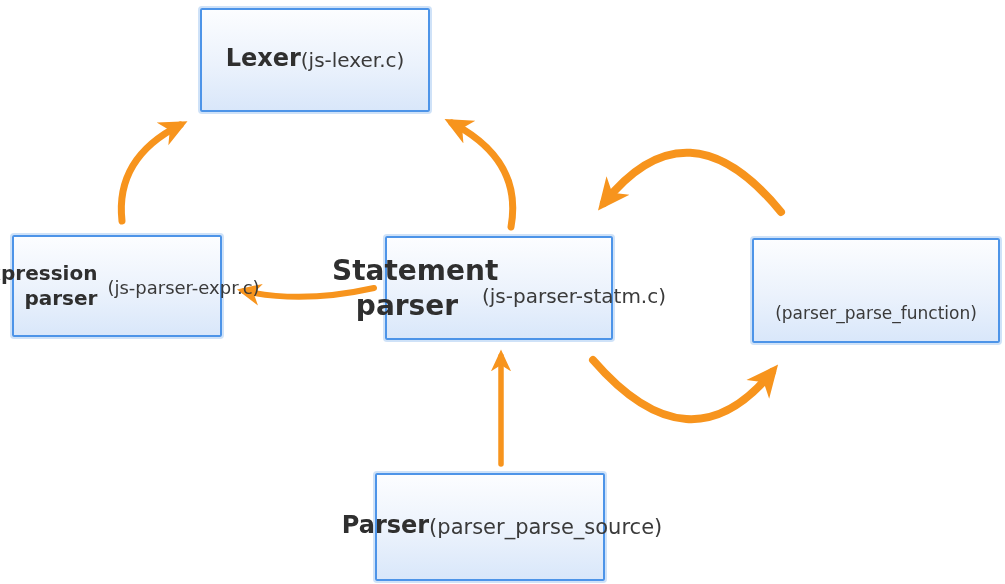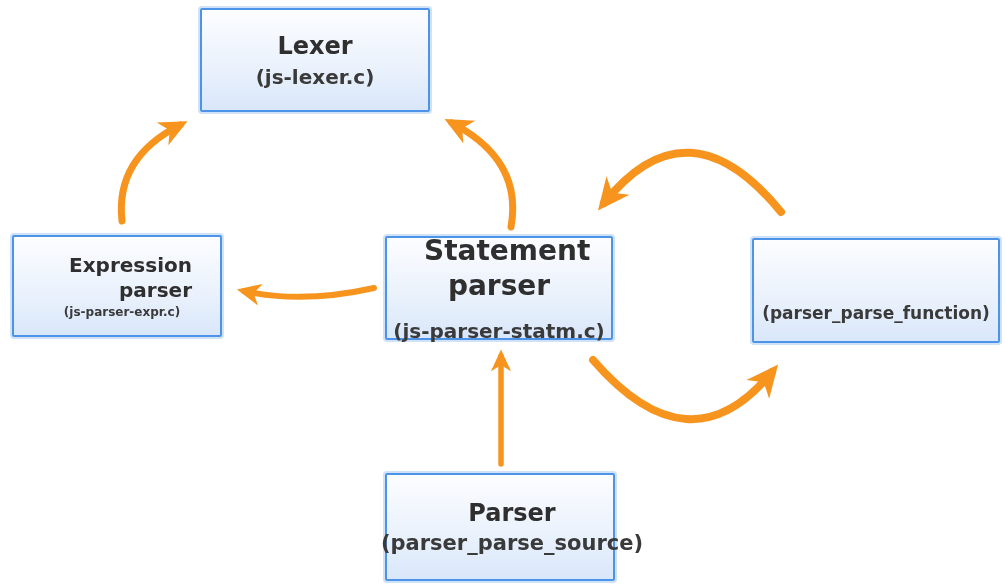--- a/index.html
+++ b/index.html
@@ -22,53 +22,53 @@
     height: 584px;
   }
   .node {
     position: absolute;
     box-sizing: border-box;
     border: 2px solid #4D94E8;
     box-shadow: 0 0 0 2px rgba(168, 203, 242, 0.55);
     border-radius: 2px;
     background: linear-gradient(to bottom, #FCFDFF 0%, #EBF2FC 55%, #D9E7FA 100%);
     display: flex;
-    flex-direction: column;
+    flex-direction: row;
     align-items: center;
     justify-content: center;
     text-align: center;
     color: #333333;
   }
   .node .title {
     font-weight: bold;
     color: #2f2f2f;
   }
   .node .subtitle {
-    font-weight: bold;
+    font-weight: normal;
     color: #3a3a3a;
     white-space: nowrap;
   }
 
   .node-lexer      { left: 200px; top: 8px;   width: 230px; height: 104px; }
   .node-lexer .title    { font-size: 24px; margin-bottom: 5px; }
   .node-lexer .subtitle { font-size: 20px; }
 
   .node-expression { left: 12px;  top: 235px; width: 210px; height: 102px; }
   .node-expression .title    { font-size: 20px; line-height: 1.25; max-width: 150px; text-align: right; }
-  .node-expression .subtitle { font-size: 12px; margin-top: 2px; margin-left: 10px; }
+  .node-expression .subtitle { font-size: 18px; margin-top: 2px; margin-left: 10px; }
 
   .node-statement  { left: 385px; top: 236px; width: 228px; height: 104px; }
   .node-statement .title    { font-size: 28px; line-height: 1.25; max-width: 150px; }
   .node-statement .subtitle { font-size: 20px; margin-top: 16px; }
 
   .node-function   { left: 752px; top: 238px; width: 248px; height: 105px; }
   .node-function .title    { font-size: 22px; margin-bottom: 4px; }
   .node-function .subtitle { font-size: 17px; margin-top: 44px; }
 
-  .node-parser     { left: 385px; top: 473px; width: 230px; height: 108px; padding-left: 24px; }
+  .node-parser     { left: 375px; top: 473px; width: 230px; height: 108px; padding-left: 24px; }
   .node-parser .title    { font-size: 24px; margin-bottom: 4px; }
   .node-parser .subtitle { font-size: 21px; }
 </style>
 </head>
 <body>
 
 <div class="canvas">
 
   <svg class="arrow-layer" width="1005" height="584" viewBox="0 0 1005 584" xmlns="http://www.w3.org/2000/svg">
     <defs>

